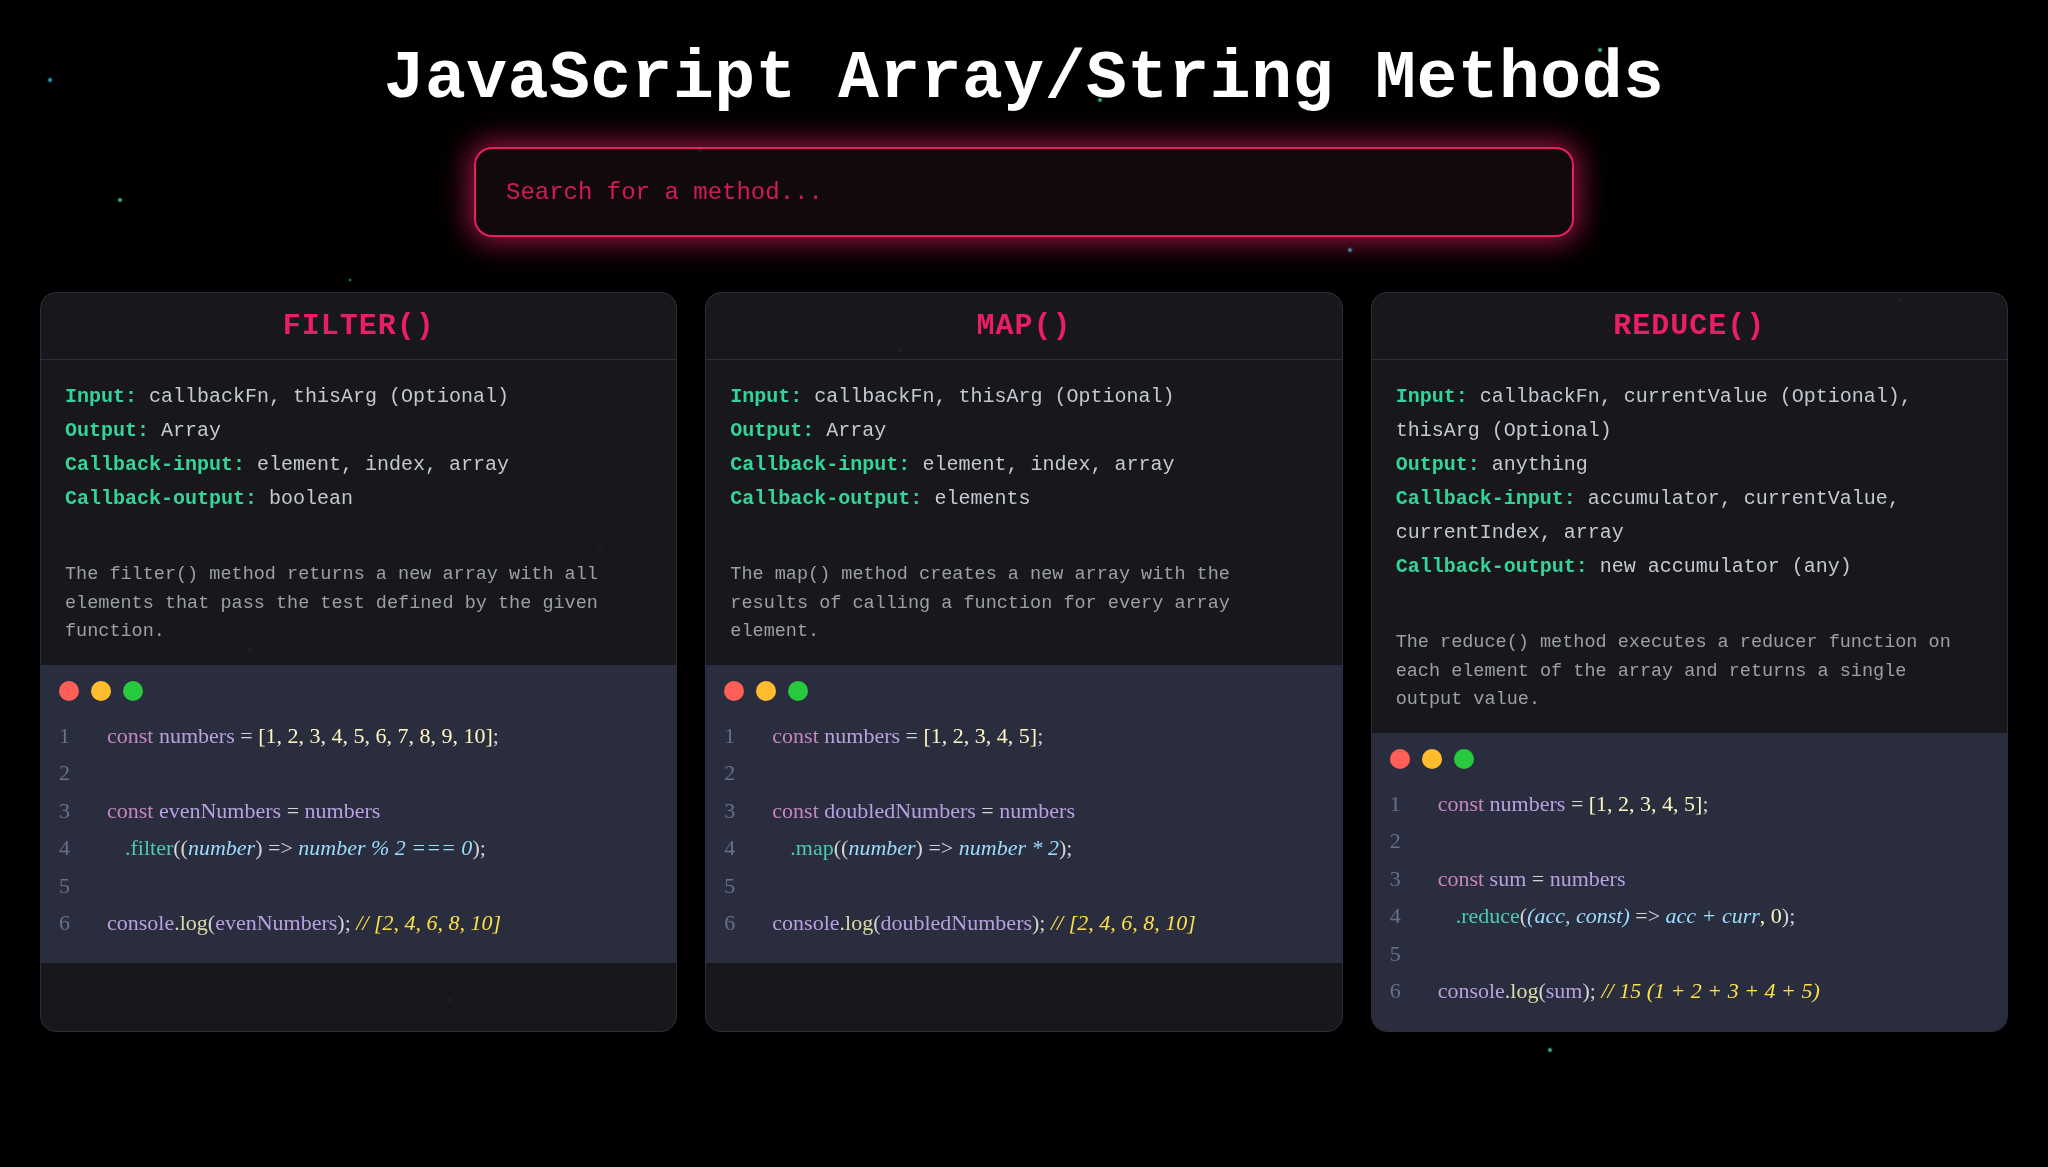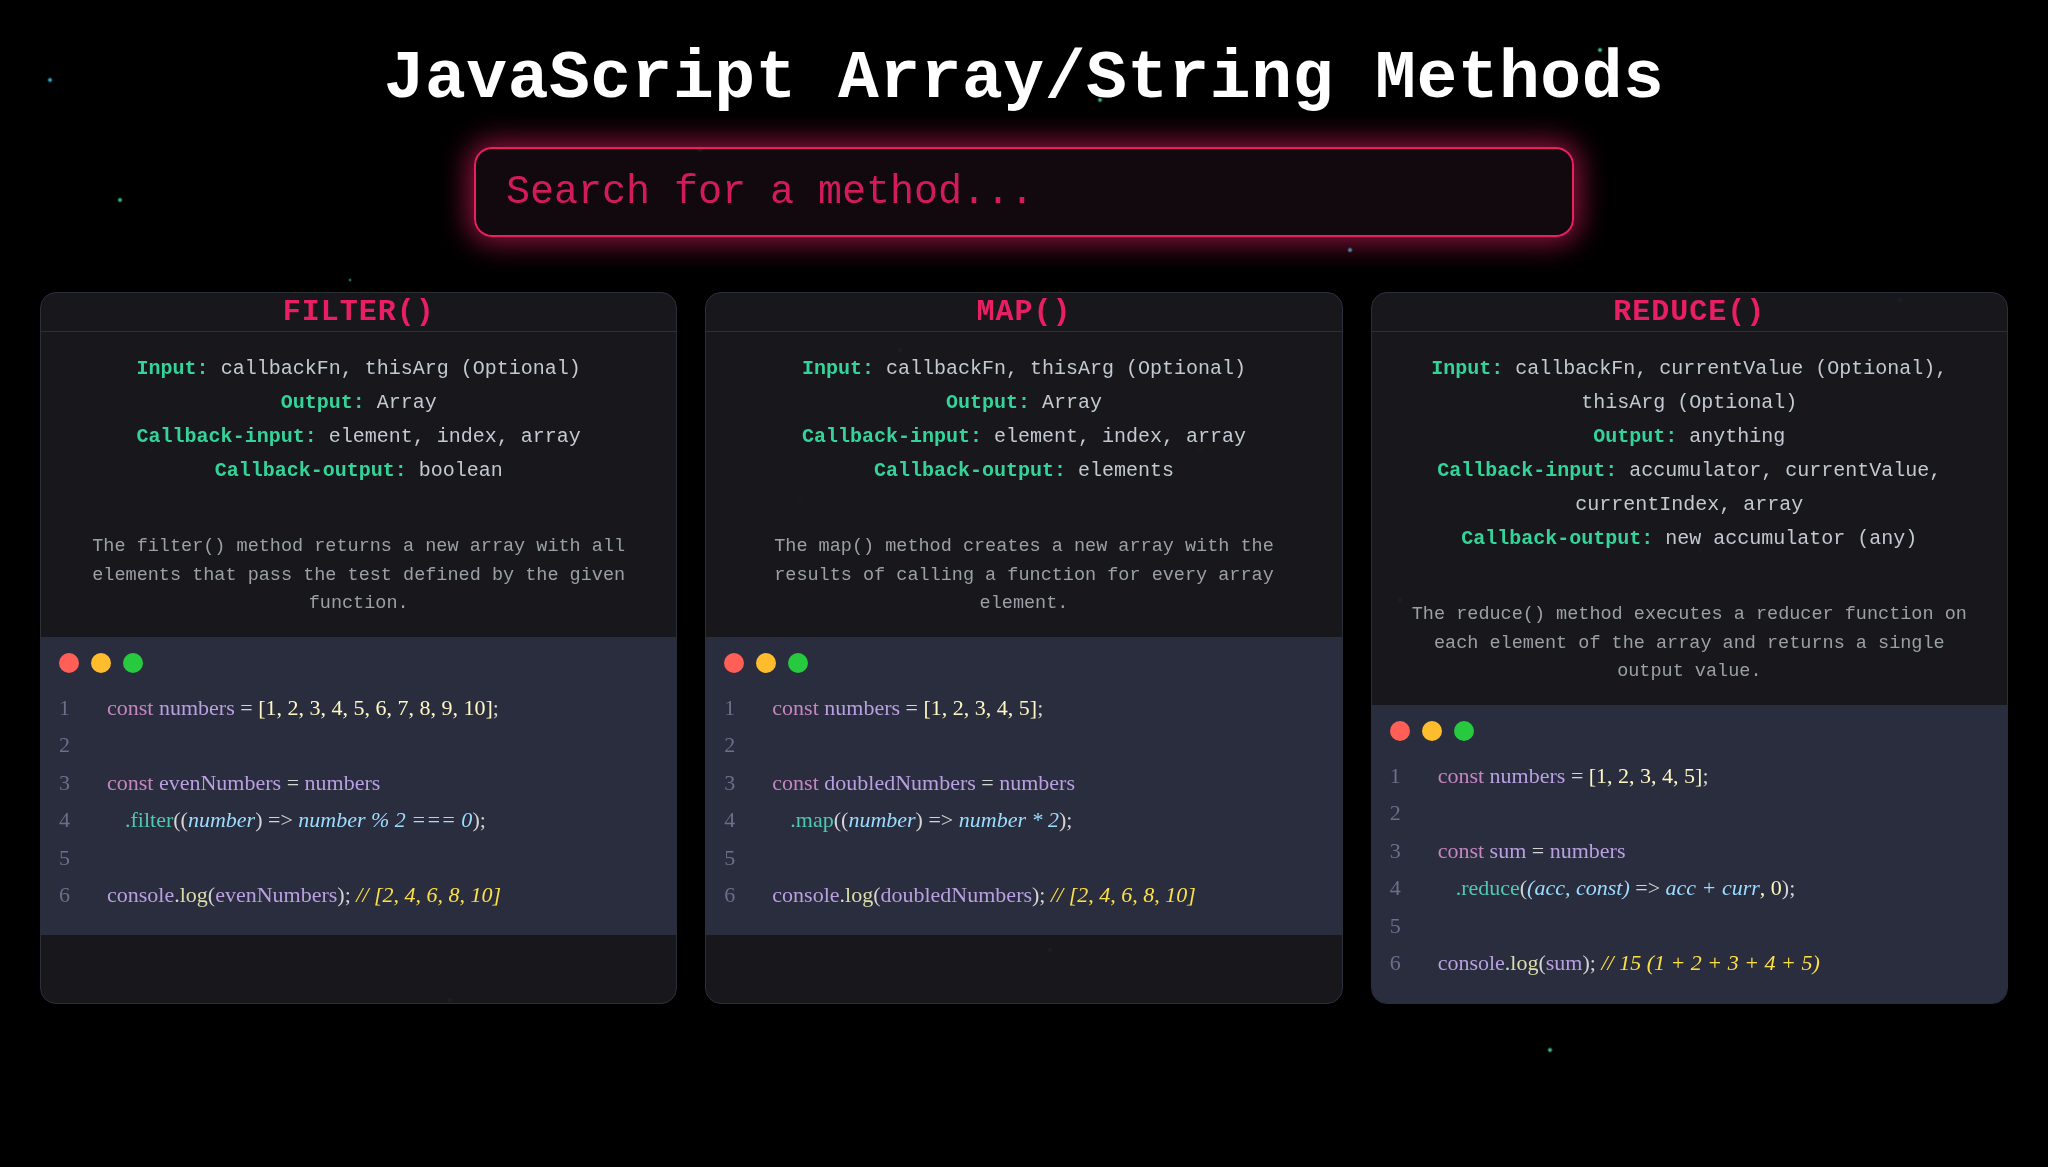--- a/index.html
+++ b/index.html
@@ -59,51 +59,51 @@
   }
   .search-wrap { display: flex; justify-content: center; margin-bottom: 55px; }
   .search-input {
     width: 1100px;
     height: 90px;
     border-radius: 18px;
     background: rgba(20,10,15,0.9);
     border: 2px solid #e91e63;
     box-shadow: 0 0 28px 6px rgba(233,30,99,0.6);
     color: #e91e63;
-    font-size: 40px;
+    font-size: 24px;
     padding: 0 30px;
     font-family: 'Courier New', Consolas, Monaco, monospace;
     outline: none;
   }
   .search-input::placeholder { color: #e91e63; opacity: 0.9; }
 
   .cards {
     display: grid;
     grid-template-columns: repeat(3, 1fr);
     gap: 28px;
   }
   .card {
     background: rgba(25,25,30,0.95);
     border: 1px solid #2a2f3a;
     border-radius: 16px;
     overflow: hidden;
   }
   .card-header {
     border-bottom: 1px solid #2a2f3a;
-    padding: 2px 0;
+    padding: 16px 0;
   }
   .card-title {
     color: #e91e63;
     text-align: center;
     font-size: 30px;
     font-weight: 700;
     letter-spacing: 1px;
     font-family: 'Courier New', Consolas, Monaco, monospace;
   }
-  .card-body { padding: 20px 24px 18px 24px; text-align: center; }
+  .card-body { padding: 20px 24px 18px 24px; }
   .spec-line { font-size: 20px; line-height: 1.7; font-family: 'Courier New', Consolas, Monaco, monospace; }
   .spec-key { color: #34d399; font-weight: 700; }
   .spec-val { color: #c2c9d1; }
   .desc {
     margin-top: 45px;
     color: #9aa0a6;
     font-size: 18.5px;
     line-height: 1.55;
     font-family: 'Courier New', Consolas, Monaco, monospace;
   }

